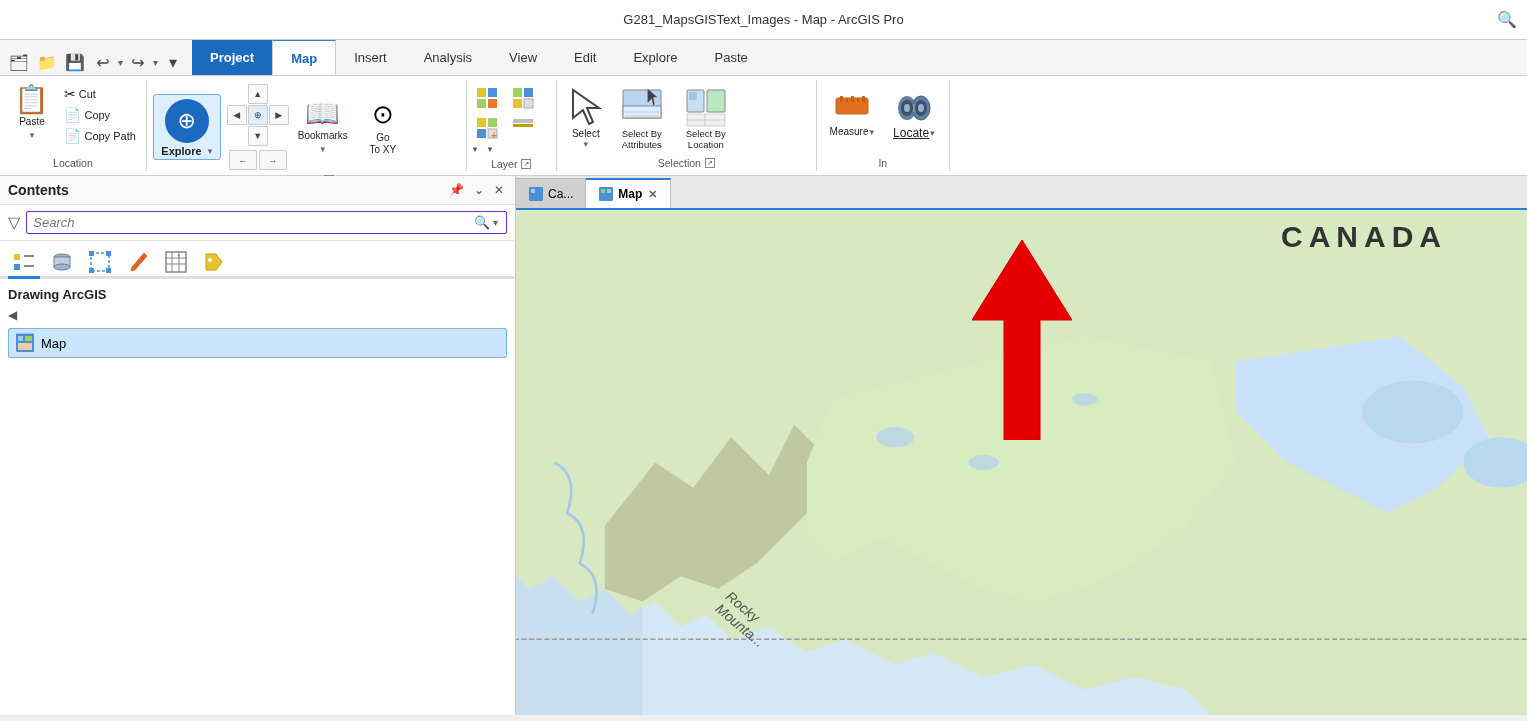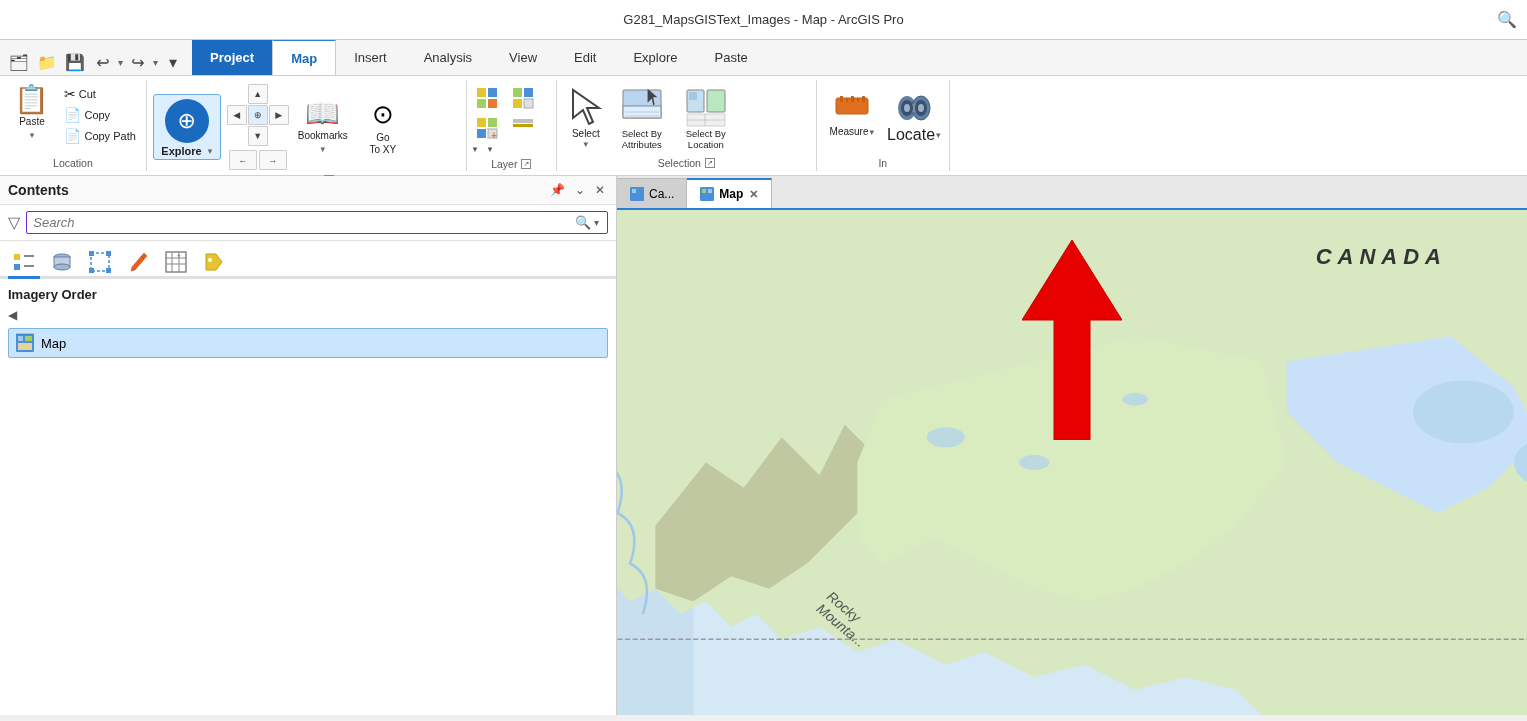--- a/index.html
+++ b/index.html
@@ -200,21 +200,21 @@
 
     
     .main-area {
       display: flex;
       height: calc(721px - 40px - 36px - 106px);
       background: #f0f0f0;
     }
 
     
     .contents-panel {
-      width: 617px;
+      width: 516px;
       background: #fff;
       border-right: 1px solid #ccc;
       display: flex;
       flex-direction: column;
     }
     .panel-header {
       display: flex;
       align-items: center;
       justify-content: space-between;
       padding: 6px 8px;
@@ -341,28 +341,27 @@
     }
 
     
     .map-svg {
       width: 100%; height: 100%;
     }
 
     
     .canada-text {
       position: absolute;
-      top: 34px;
+      top: 10px;
       right: 80px;
-      font-size: 22px;
+      font-size: 30px;
       font-weight: bold;
       letter-spacing: 6px;
       color: #333;
       pointer-events: none;
-      font-style: italic;
     }
 
     
     .rocky-text {
       position: absolute;
       bottom: 80px;
       left: 200px;
       font-size: 14px;
       color: #555;
       transform: rotate(40deg);
@@ -601,21 +600,21 @@
 
           <ellipse cx="13" cy="22" rx="9" ry="12" fill="#6080a0" stroke="#4060808" stroke-width="1"></ellipse>
           <ellipse cx="27" cy="22" rx="9" ry="12" fill="#6080a0" stroke="#406080" stroke-width="1"></ellipse>
           <rect x="16" y="18" width="8" height="8" fill="#8090a0"></rect>
           <ellipse cx="13" cy="22" rx="6" ry="8" fill="#3a5070"></ellipse>
           <ellipse cx="27" cy="22" rx="6" ry="8" fill="#3a5070"></ellipse>
           <ellipse cx="13" cy="22" rx="3" ry="4" fill="#c8d8e8" opacity="0.7"></ellipse>
           <ellipse cx="27" cy="22" rx="3" ry="4" fill="#c8d8e8" opacity="0.7"></ellipse>
         </svg>
         <div style="display:flex;align-items:center;gap:1px;">
-          <span style="font-size:16px;color:#222;">Locate</span>
+          <span style="font-size:12px;color:#222;text-decoration:underline;">Locate</span>
           <span class="drop-arrow">▾</span>
         </div>
       </div>
     </div>
     <div class="ribbon-group-label">
       <span>In</span>
     </div>
   </div>
 
 </div>
@@ -690,21 +689,21 @@
 
       <div class="lt-tab">
         <svg width="24" height="24" viewBox="0 0 24 24">
           <path d="M4,4 L14,4 L20,12 L14,20 L4,20 Z" fill="#e6c430" stroke="#c0a000" stroke-width="1"></path>
           <circle cx="8" cy="10" r="2" fill="#fff"></circle>
         </svg>
       </div>
     </div>
 
     <div class="drawing-order">
-      <div class="drawing-order-label">Imagery Order</div>
+      <div class="drawing-order-label">Drawing ArcGIS</div>
       <div style="display:flex;align-items:center;gap:4px;margin-bottom:6px;">
         <span style="font-size:12px;color:#555;cursor:pointer;">◀</span>
       </div>
       <div class="map-layer-item">
         <svg width="20" height="20" viewBox="0 0 20 20">
           <rect x="1" y="1" width="18" height="18" fill="#4a90d9" rx="1"></rect>
           <rect x="3" y="3" width="5" height="5" fill="#a0c8e8"></rect>
           <rect x="10" y="3" width="7" height="5" fill="#a0d060"></rect>
           <rect x="3" y="10" width="14" height="7" fill="#e8d0a0"></rect>
           <line x1="1" y1="1" x2="19" y2="1" stroke="#2060a0" stroke-width="0.5"></line>

